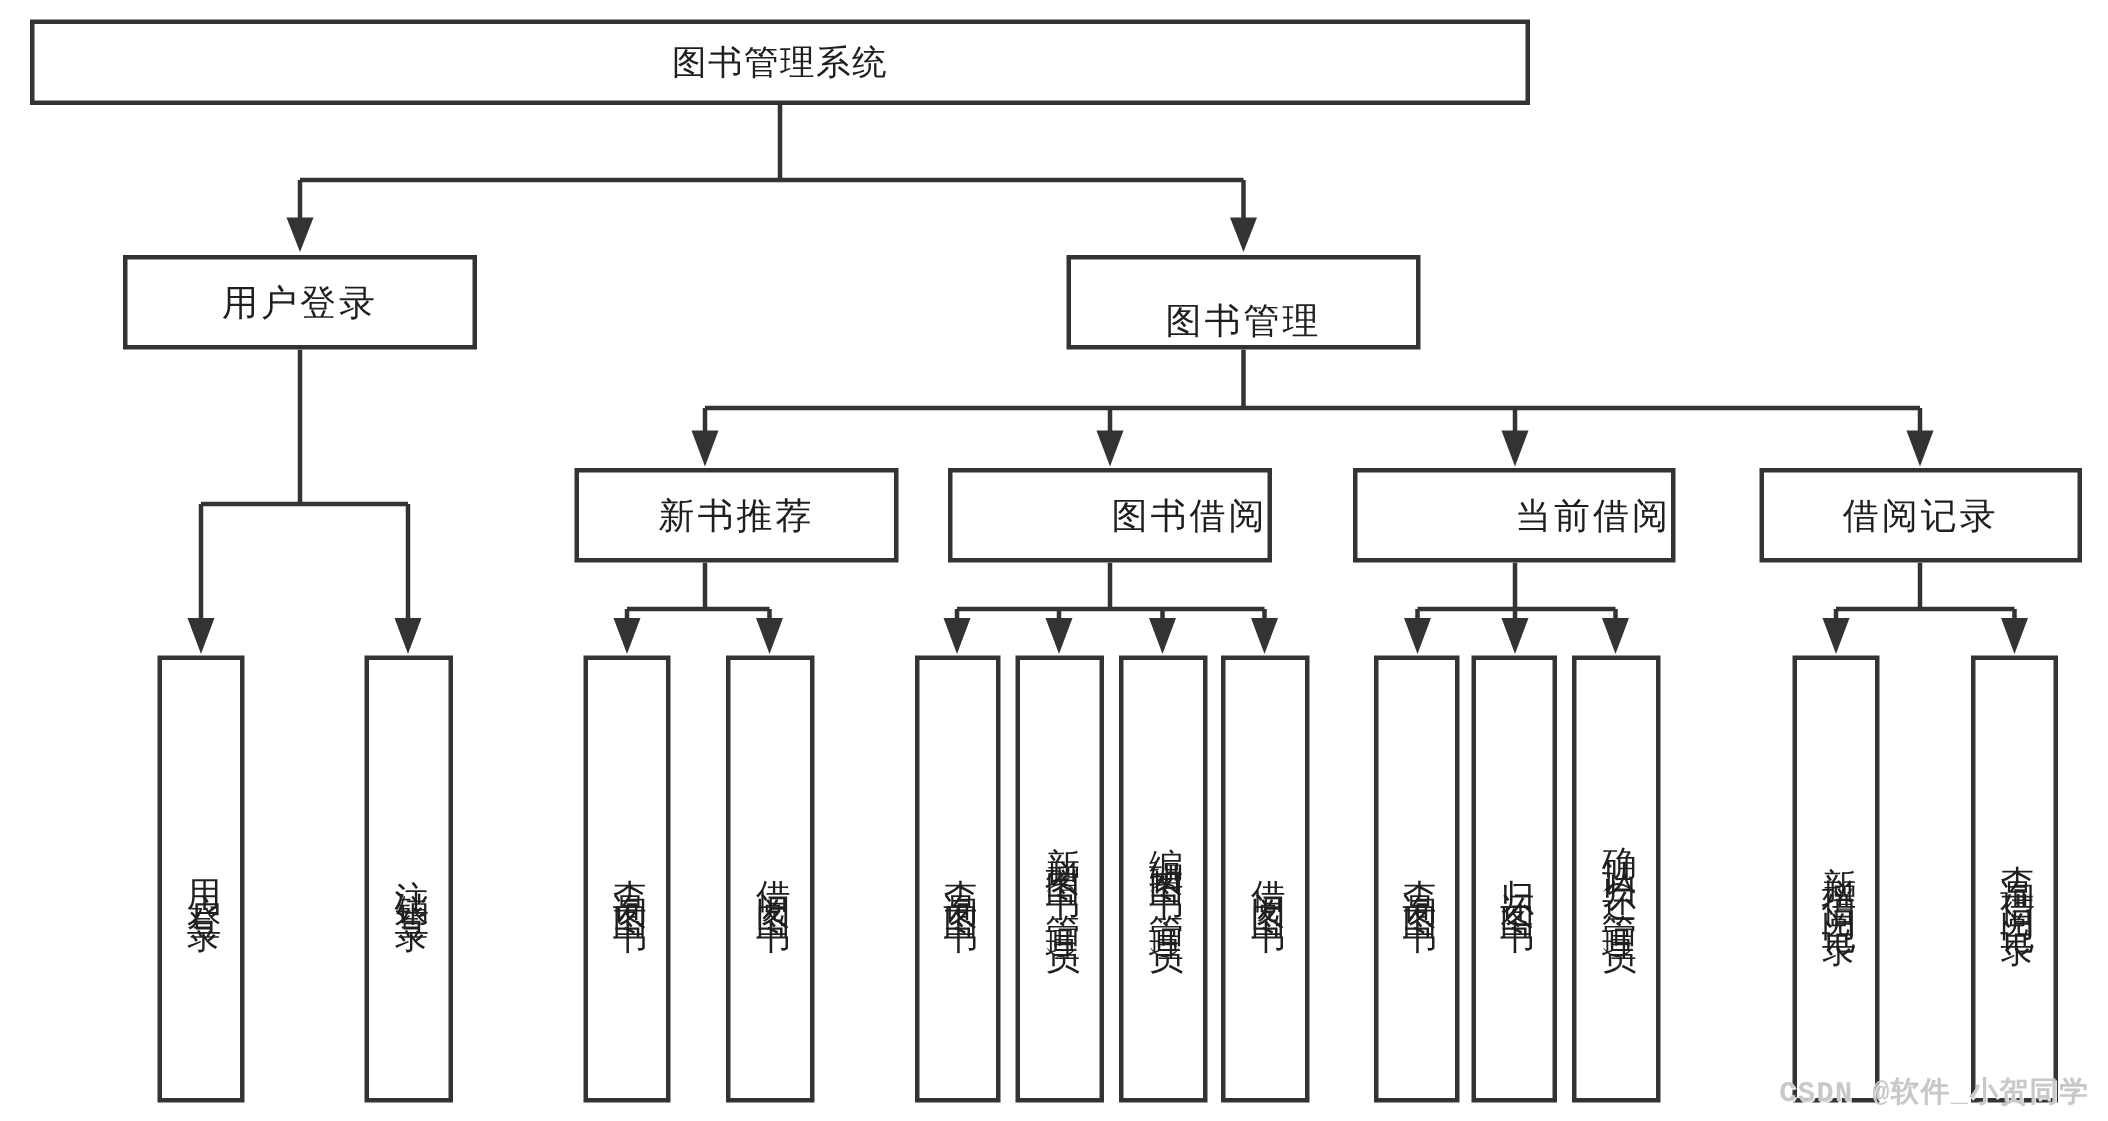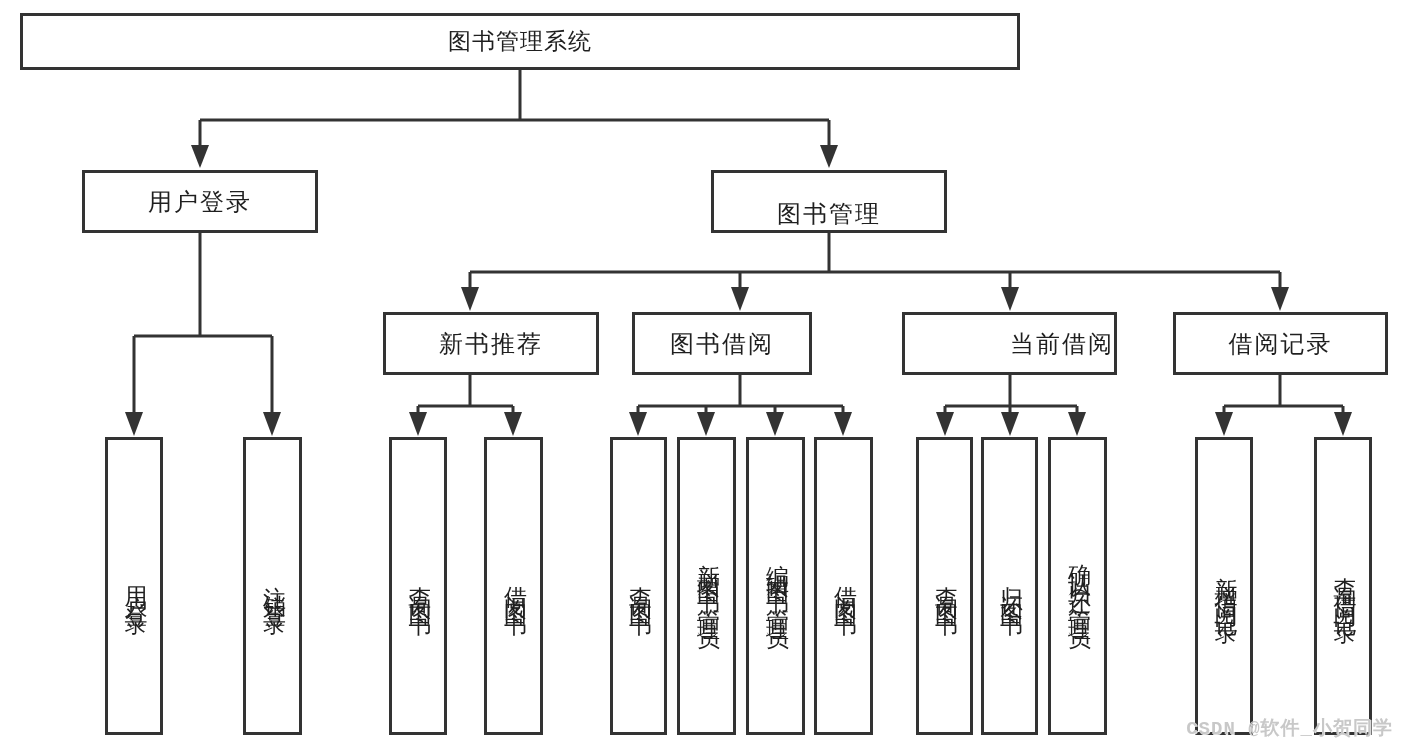--- a/index.html
+++ b/index.html
@@ -87,21 +87,21 @@
   <div class="box" style="left:82px;top:170px;width:236px;height:63px;">
     <span class="h-label">用户登录</span>
   </div>
   <div class="box" style="left:711px;top:170px;width:236px;height:63px;align-items:flex-end;">
     <span class="h-label">图书管理</span>
   </div>
 
   <div class="box" style="left:362px;top:312px;width:216px;height:63px;margin-left:21px;">
     <span class="h-label">新书推荐</span>
   </div>
-  <div class="box" style="left:632px;top:312px;width:180px;height:63px;">
+  <div class="box" style="left:632px;top:312px;width:216px;height:63px;justify-content:flex-end;">
     <span class="h-label">图书借阅</span>
   </div>
   <div class="box" style="left:902px;top:312px;width:215px;height:63px;justify-content:flex-end;">
     <span class="h-label">当前借阅</span>
   </div>
   <div class="box" style="left:1173px;top:312px;width:215px;height:63px;">
     <span class="h-label">借阅记录</span>
   </div>
 
   <div class="box" style="left:105px;top:437px;width:58px;height:298px;">

